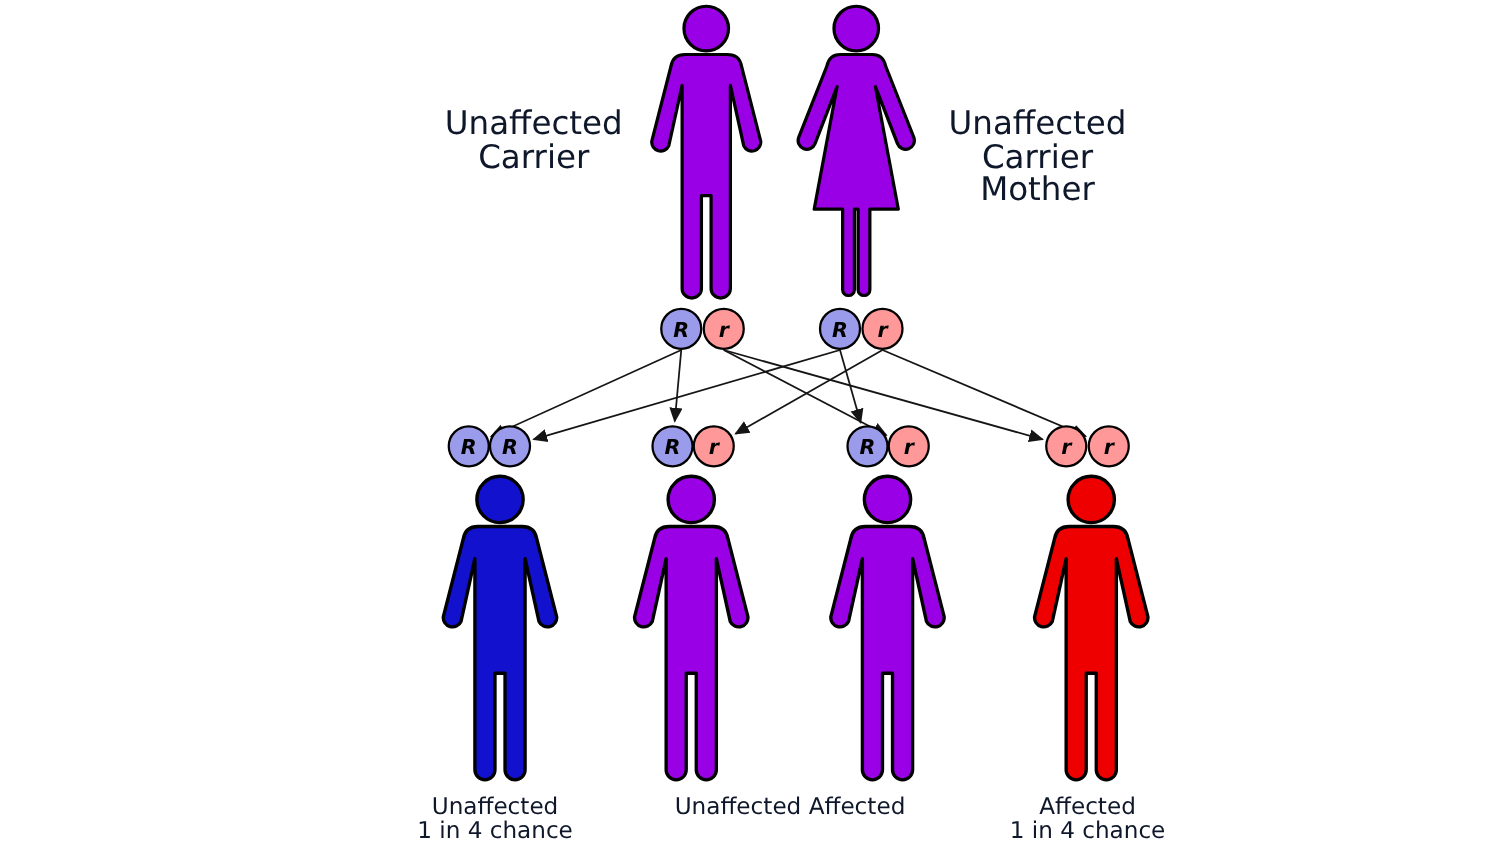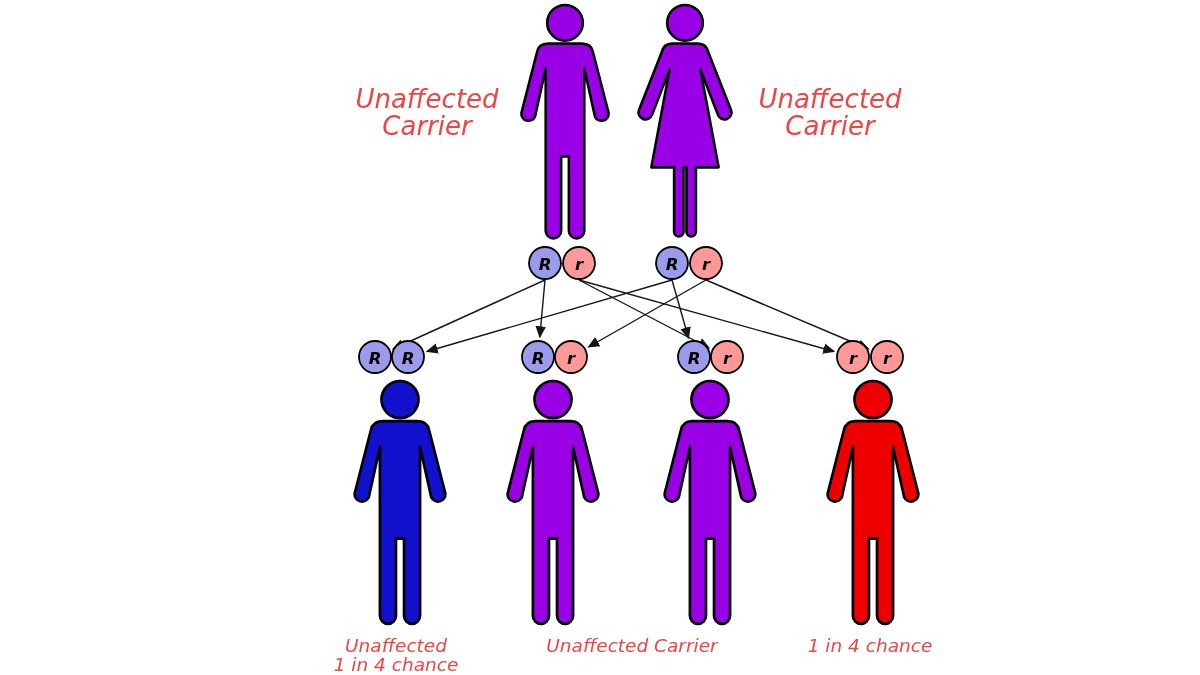--- a/index.html
+++ b/index.html
@@ -1,21 +1,21 @@
 <!DOCTYPE html>
 <html><head>
 <meta charset="utf-8">
 <style>
   html,body{margin:0;padding:0;background:#ffffff;}
   .canvas{
     position:relative;width:1200px;height:675px;background:#ffffff;overflow:hidden;
     font-family:"DejaVu Sans","Liberation Sans",sans-serif;color:#000;
   }
   .layer{position:absolute;left:0;top:0;}
-  .label{position:absolute;text-align:center;color:#ef4444;font-style:italic;}
+  .label{position:absolute;text-align:center;color:#0f172a;}
   .parent-label{font-size:26px;line-height:26.5px;}
   .outcome-label{font-size:18.5px;line-height:18.5px;}
   .figure{stroke:#000;stroke-width:2.6;stroke-linejoin:round;}
   .allele-dot{stroke:#000;stroke-width:1.8;}
   .allele-letter{
     font-family:"DejaVu Sans","Liberation Sans",sans-serif;
     font-style:italic;font-weight:bold;font-size:16.5px;text-anchor:middle;fill:#000;
   }
   .arrow{stroke:#151515;stroke-width:1.4;fill:none;}
 </style>
@@ -105,26 +105,28 @@
     <use href="#male-figure" class="figure" transform="translate(821.5,380) scale(1.03)" fill="#EE0000"></use>
   </svg>
 
   <div class="label parent-label" style="left:317px;top:86px;width:220px">
     <div>Unaffected</div>
     <div>Carrier</div>
   </div>
   <div class="label parent-label" style="left:720px;top:86px;width:220px">
     <div>Unaffected</div>
     <div>Carrier</div>
+    <div>Mother</div>
   </div>
 
   <div class="label outcome-label" style="left:296px;top:637px;width:200px">
     <div>Unaffected</div>
     <div>1 in 4 chance</div>
   </div>
   <div class="label outcome-label" style="left:512px;top:637px;width:240px">
-    <div>Unaffected Carrier</div>
+    <div>Unaffected Affected</div>
   </div>
   <div class="label outcome-label" style="left:770px;top:637px;width:200px">
+    <div>Affected</div>
     <div>1 in 4 chance</div>
   </div>
 
 </div>
 
 </body></html>

